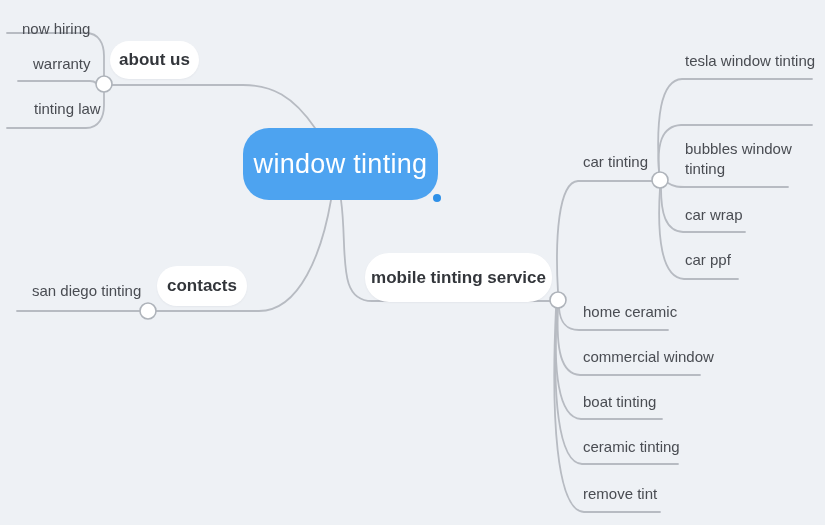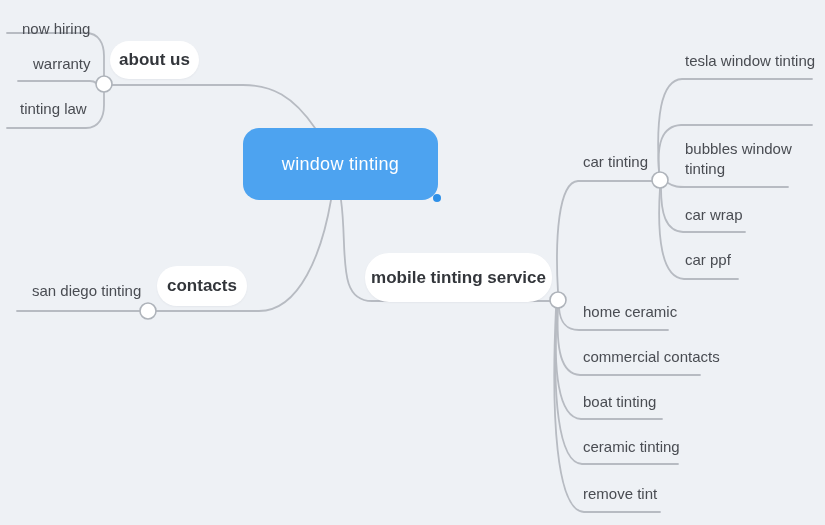--- a/index.html
+++ b/index.html
@@ -9,23 +9,23 @@
     background:#eef1f5;
     overflow:hidden;
     font-family:"Liberation Sans", sans-serif;
   }
   .links{position:absolute;left:0;top:0;width:825px;height:525px;}
   .links path{fill:none;stroke:#b7bbc2;stroke-width:1.8;stroke-linecap:round;}
   .links circle.handle{fill:#ffffff;stroke:#aeb3ba;stroke-width:1.6;}
   .node{position:absolute;display:flex;align-items:center;justify-content:center;white-space:nowrap;}
   .central{
     background:#4da3f0;
-    border-radius:16px;
+    border-radius:26px;
     color:#ffffff;
-    font-size:18px;
+    font-size:27px;
     letter-spacing:0.3px;
   }
   .pill{
     background:#ffffff;
     border-radius:24px;
     color:#33363b;
     font-size:17px;
     font-weight:bold;
     box-shadow:0 1px 2px rgba(80,90,110,0.06);
   }
@@ -77,27 +77,27 @@
 
   <div class="node central" style="left:243px;top:128px;width:195px;height:72px;">window tinting</div>
   <div class="dot" style="left:433px;top:194px;"></div>
 
   <div class="node pill" style="left:110px;top:41px;width:89px;height:38px;">about us</div>
   <div class="node pill" style="left:157px;top:266px;width:90px;height:40px;">contacts</div>
   <div class="node pill" style="left:365px;top:253px;width:187px;height:49px;">mobile tinting service</div>
 
   <div class="leaf" style="left:22px;top:19px;">now hiring</div>
   <div class="leaf" style="left:33px;top:54px;">warranty</div>
-  <div class="leaf" style="left:20px;top:99px;">tinting law</div>
+  <div class="leaf" style="left:34px;top:99px;">tinting law</div>
 
   <div class="leaf" style="left:32px;top:281px;">san diego tinting</div>
 
   <div class="leaf" style="left:583px;top:152px;">car tinting</div>
   <div class="leaf" style="left:583px;top:302px;">home ceramic</div>
-  <div class="leaf" style="left:583px;top:347px;">commercial contacts</div>
+  <div class="leaf" style="left:583px;top:347px;">commercial window</div>
   <div class="leaf" style="left:583px;top:392px;">boat tinting</div>
   <div class="leaf" style="left:583px;top:437px;">ceramic tinting</div>
   <div class="leaf" style="left:583px;top:484px;">remove tint</div>
 
   <div class="leaf" style="left:685px;top:51px;">tesla window tinting</div>
   <div class="leaf wrap" style="left:685px;top:139px;">bubbles window tinting</div>
   <div class="leaf" style="left:685px;top:205px;">car wrap</div>
   <div class="leaf" style="left:685px;top:250px;">car ppf</div>
 
 </div>

